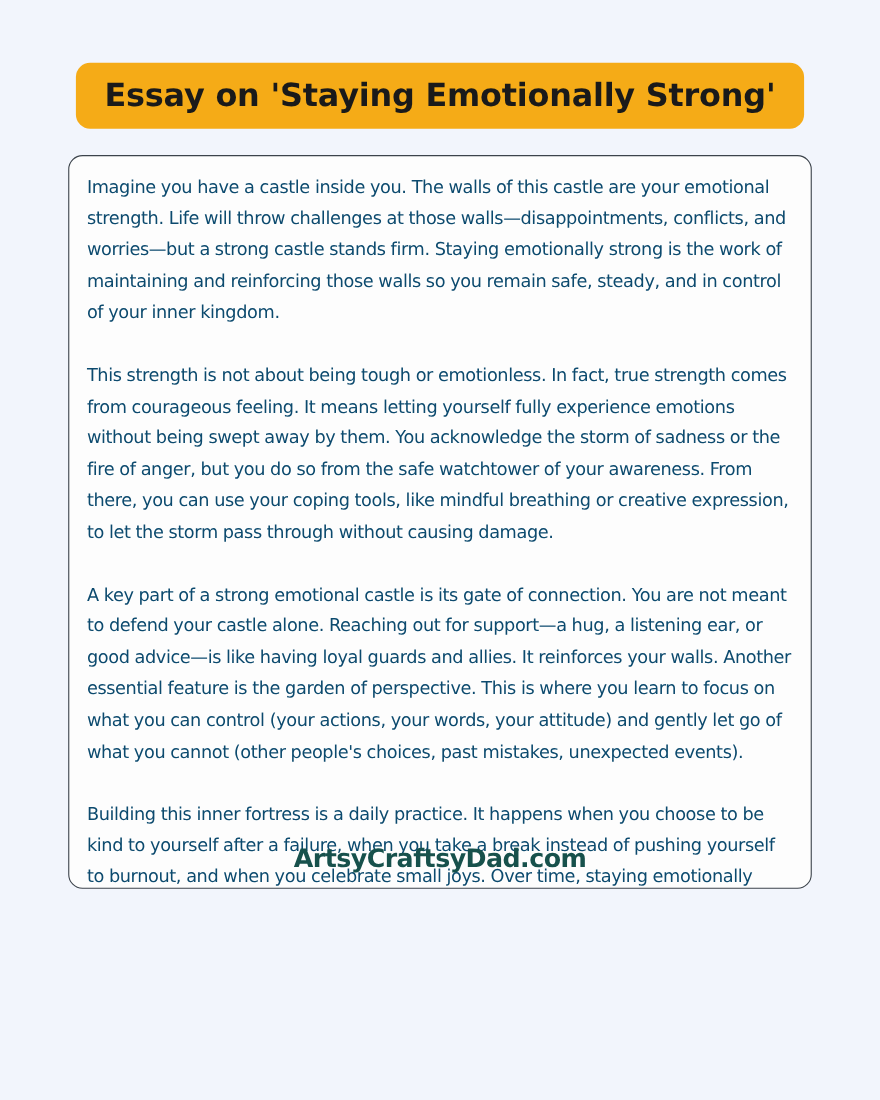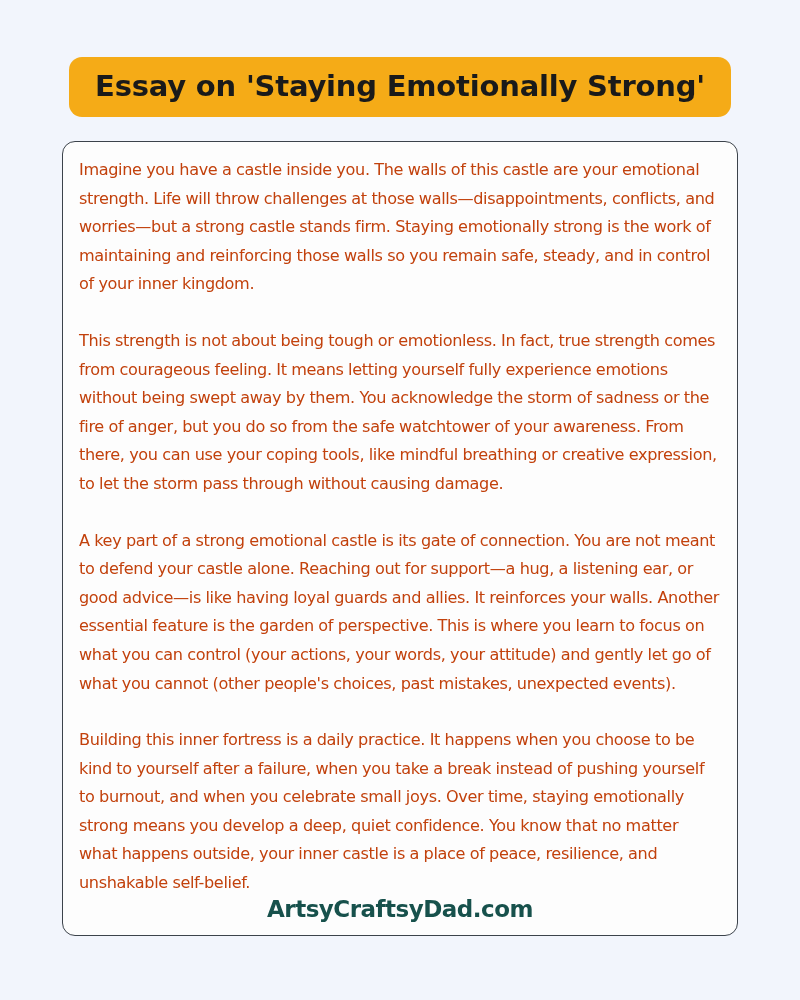--- a/index.html
+++ b/index.html
@@ -10,21 +10,21 @@
   body {
     width: 800px;
     height: 1000px;
     background: #f2f5fc;
     font-family: "Liberation Sans", sans-serif;
     overflow: hidden;
   }
   .page {
     position: relative;
     width: 800px;
-    height: 936px;
+    height: 808px;
     box-sizing: border-box;
     display: flex;
     flex-direction: column;
     align-items: center;
   }
   .title-banner {
     margin-top: 57px;
     width: 662px;
     min-height: 60px;
     box-sizing: border-box;
@@ -53,21 +53,21 @@
     background: #fdfdfd;
     border: 1.6px solid #3c434b;
     border-radius: 13px;
     padding: 14px 17px 10px 16px;
     overflow: hidden;
   }
   .essay-body {
     font-family: "DejaVu Sans", sans-serif;
     font-size: 16.1px;
     line-height: 28.6px;
-    color: #c2410c;
+    color: #0c4a6e;
     letter-spacing: -0.35px;
     word-spacing: -0.2px;
   }
   .essay-body p {
     margin: 0 0 28px 0;
   }
   .essay-body p:last-child {
     margin-bottom: 0;
     margin-top: 11px;
   }

